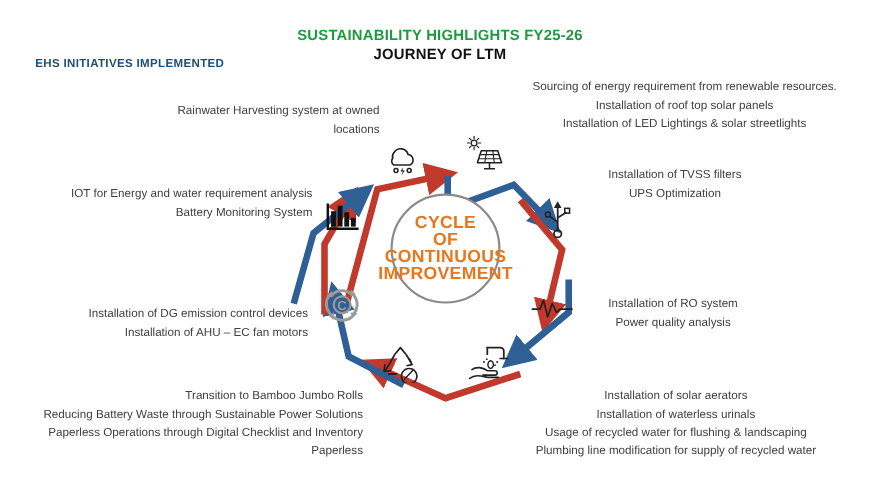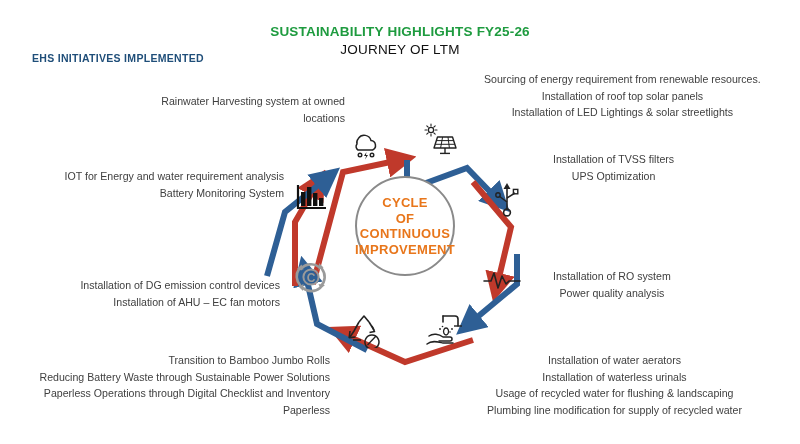--- a/index.html
+++ b/index.html
@@ -13,21 +13,21 @@
   }
   #stage{position:absolute;left:0;top:0;width:800px;height:444px;}
 
   
   .title-main{
     position:absolute;left:0;top:24px;width:800px;text-align:center;
     font-size:13.5px;font-weight:bold;color:#1e9b3f;letter-spacing:.2px;
   }
   .title-sub{
     position:absolute;left:0;top:42px;width:800px;text-align:center;
-    font-size:13.5px;font-weight:normal;color:#111111;letter-spacing:.2px;
+    font-size:13.5px;font-weight:bold;color:#111111;letter-spacing:.2px;
   }
   .corner-label{
     position:absolute;left:32px;top:52px;
     font-size:10.5px;font-weight:bold;color:#1f4e79;letter-spacing:.3px;
   }
 
   
   .tblock{position:absolute;font-size:10.6px;line-height:16.5px;color:#404040;white-space:nowrap;}
   .tblock div{white-space:nowrap;}
   .ta-left{text-align:center;}
@@ -46,21 +46,21 @@
   #ring{position:absolute;left:255px;top:72px;width:300px;height:300px;}
 
   
   .center-circle{
     position:absolute;left:355px;top:176px;width:100px;height:100px;
     border-radius:50%;border:2px solid #8a8a8a;background:#ffffff;
     display:flex;flex-direction:column;align-items:center;justify-content:center;
     box-sizing:border-box;
   }
   .center-circle span{
-    display:block;font-size:13px;font-weight:bold;color:#e8761b;
+    display:block;font-size:16px;font-weight:bold;color:#e8761b;
     letter-spacing:.3px;line-height:15.5px;text-align:center;
   }
 
   
   .icon{position:absolute;width:40px;height:40px;display:flex;align-items:center;justify-content:center;}
   #ic-rain{left:345px;top:124px;}
   #ic-solar{left:421px;top:120px;}
   #ic-usb{left:487px;top:180px;}
   #ic-pulse{left:482px;top:260px;}
   #ic-tap{left:423px;top:310px;}
@@ -234,21 +234,21 @@
     <div>Installation of TVSS filters</div>
     <div>UPS Optimization</div>
   </div>
 
   <div class="tblock ta-left" id="blk-power">
     <div>Installation of RO system</div>
     <div>Power quality analysis</div>
   </div>
 
   <div class="tblock ta-left" id="blk-water">
-    <div>Installation of water aerators</div>
+    <div>Installation of solar aerators</div>
     <div>Installation of waterless urinals</div>
     <div>Usage of recycled water for flushing &amp; landscaping</div>
     <div>Plumbing line modification for supply of recycled water</div>
   </div>
 
   <div class="tblock ta-right" id="blk-bamboo">
     <div>Transition to Bamboo Jumbo Rolls</div>
     <div>Reducing Battery Waste through Sustainable Power Solutions</div>
     <div>Paperless Operations through Digital Checklist and Inventory</div>
     <div>Paperless</div>

